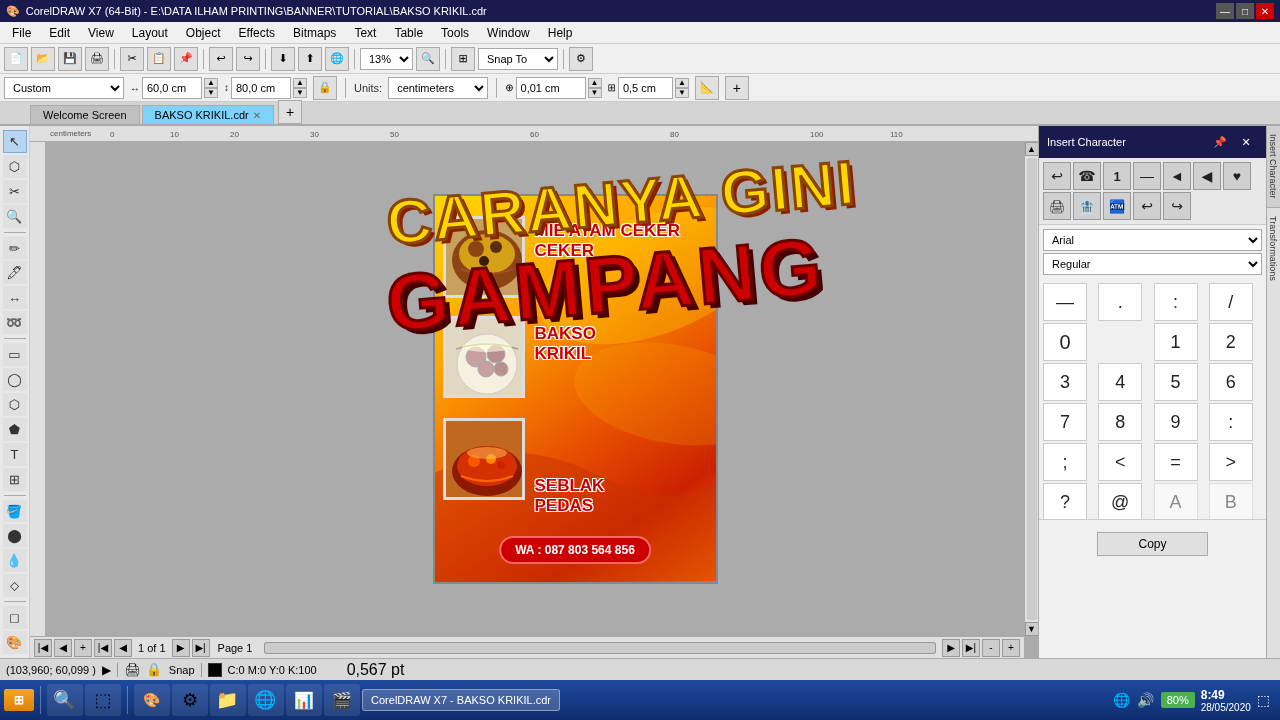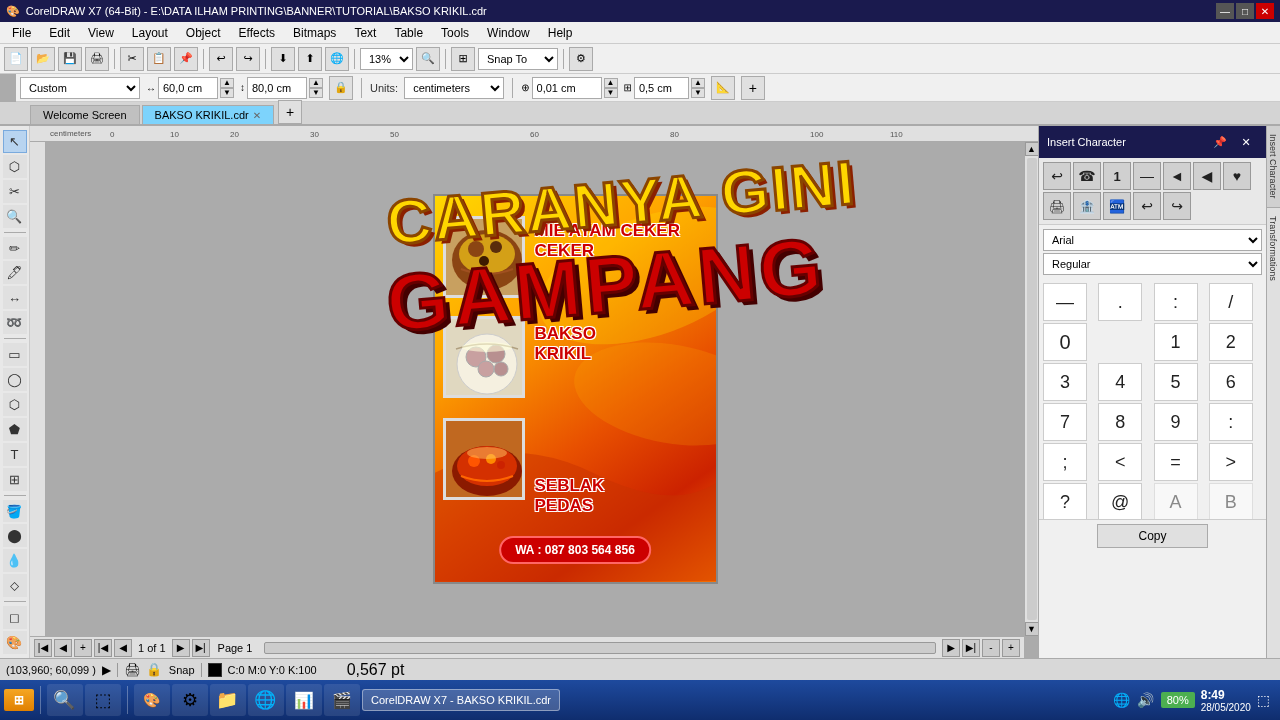--- a/index.html
+++ b/index.html
@@ -64,21 +64,20 @@
     
     #propbar {
       background: #f0f0f0;
       height: 28px;
       display: flex;
       align-items: center;
       padding: 0 4px;
       gap: 6px;
       border-bottom: 1px solid #ccc;
       font-size: 11px;
-      margin-left: 16px;
     }
     .prop-combo {
       height: 22px; border: 1px solid #aaa; background: white; padding: 0 4px; font-size: 11px; width: 120px;
     }
     .prop-input {
       height: 22px; border: 1px solid #aaa; background: white; padding: 0 4px; font-size: 11px; width: 70px;
     }
     .prop-label { font-size: 11px; color: #333; }
     .spin-group { display: flex; flex-direction: column; }
     .spin-btn { width: 14px; height: 10px; background: #e0e0e0; border: 1px solid #aaa; font-size: 8px; cursor: pointer; display: flex; align-items: center; justify-content: center; line-height: 1; }
@@ -641,21 +640,21 @@
         <div class="char-cell">=</div>
         <div class="char-cell">&gt;</div>
         <div class="char-cell">?</div>
         <div class="char-cell">@</div>
 
         <div class="char-cell" style="opacity:0.5;">A</div>
         <div class="char-cell" style="opacity:0.5;">B</div>
 
       </div>
 
-      <div id="insert-char-bottom" style="padding:4px;border-top:1px solid #ccc;display:flex;justify-content:center;">
+      <div id="insert-char-bottom" style="padding:12px;border-top:1px solid #ccc;display:flex;justify-content:center;">
         <button class="copy-btn">Copy</button>
       </div>
     </div>
 
     <div style="display:flex;flex-direction:column;width:14px;background:#e0e0e0;border-left:1px solid #aaa;">
       <div style="writing-mode:vertical-rl;font-size:9px;color:#333;padding:8px 2px;cursor:pointer;background:#d0d0d0;border-bottom:1px solid #aaa;">Insert Character</div>
       <div style="writing-mode:vertical-rl;font-size:9px;color:#333;padding:8px 2px;cursor:pointer;">Transformations</div>
     </div>
   </div>
 </div>

